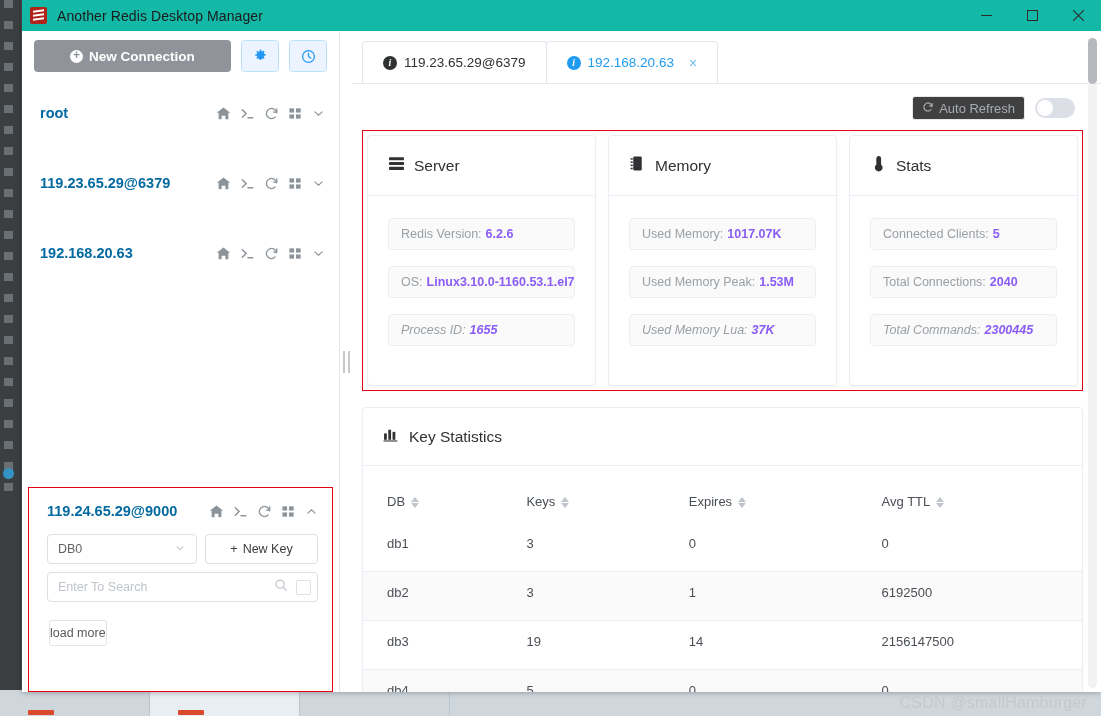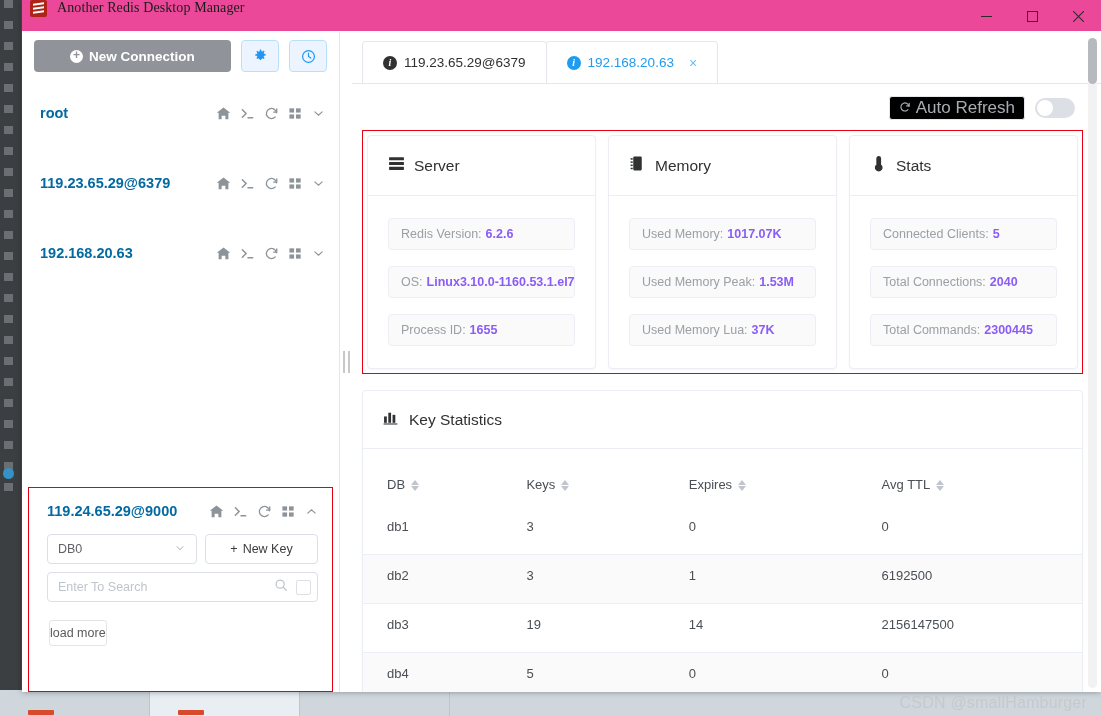--- a/index.html
+++ b/index.html
@@ -50,25 +50,24 @@
     width: 1079px; height: 692px;
     background: #ffffff;
     box-shadow: 0 0 6px rgba(0,0,0,.35);
     display: flex; flex-direction: column;
     overflow: hidden;
   }
 
   
   .titlebar {
     height: 32px; flex: 0 0 32px;
-    display: flex; align-items: flex-start;
-    background: #ec4899;
+    display: flex; align-items: center;
+    background: #14b8a6;
     border-bottom: 1px solid #ffffff;
     position: relative;
-    font-family: Liberation Serif, serif;
   }
   .app-icon {
     width: 17px; height: 17px; margin-left: 8px;
     background: #b02318;
     border-radius: 2px;
     position: relative; flex: none;
   }
   .app-icon::before {
     content: ""; position: absolute; left: 3px; top: 3px;
     width: 11px; height: 11px;
@@ -254,21 +253,21 @@
     position: relative;
     padding: 0 18px 0 10px;
   }
   .refreshbar {
     display: flex; justify-content: flex-end; align-items: center;
     gap: 10px; padding: 12px 8px 10px 0;
   }
   .chip-refresh {
     height: 24px; padding: 0 9px;
     border: 1px solid #e6e8eb; border-radius: 3px;
-    background: #000000; color: #a8adb4; font-size: 17px;
+    background: #404040; color: #a8adb4; font-size: 13px;
     display: flex; align-items: center; gap: 5px; cursor: pointer;
   }
   .switch {
     width: 40px; height: 20px; border-radius: 10px;
     background: #dcdfe6; position: relative; cursor: pointer;
   }
   .switch .knob {
     position: absolute; left: 2px; top: 2px;
     width: 16px; height: 16px; border-radius: 50%; background: #fff;
   }
@@ -295,21 +294,21 @@
   .card-body { padding: 22px 20px 22px 20px; }
   .stat-row {
     height: 32px; margin-bottom: 16px;
     border: 1px solid #ebeef5; border-radius: 4px;
     background: #fafafa;
     display: flex; align-items: center;
     padding: 0 12px;
     font-size: 12.5px; color: #9aa0a6;
     white-space: nowrap; overflow: hidden;
   }
-  .stat-row:last-child { margin-bottom: 0; }
+  .stat-row:last-child { margin-bottom: 17px; font-style: italic; }
   .stat-row b { color: #8b5cf6; font-weight: bold; margin-left: 4px; }
 
   .keystats {
     margin-top: 16px; margin-bottom: 10px;
     border: 1px solid #ebeef5; border-radius: 4px;
     background: #fff;
     box-shadow: 0 1px 2px rgba(0,0,0,.04);
   }
   .keystats .card-head { height: 58px; font-size: 15.5px; }
   table.kstable { width: 100%; border-collapse: collapse; }

